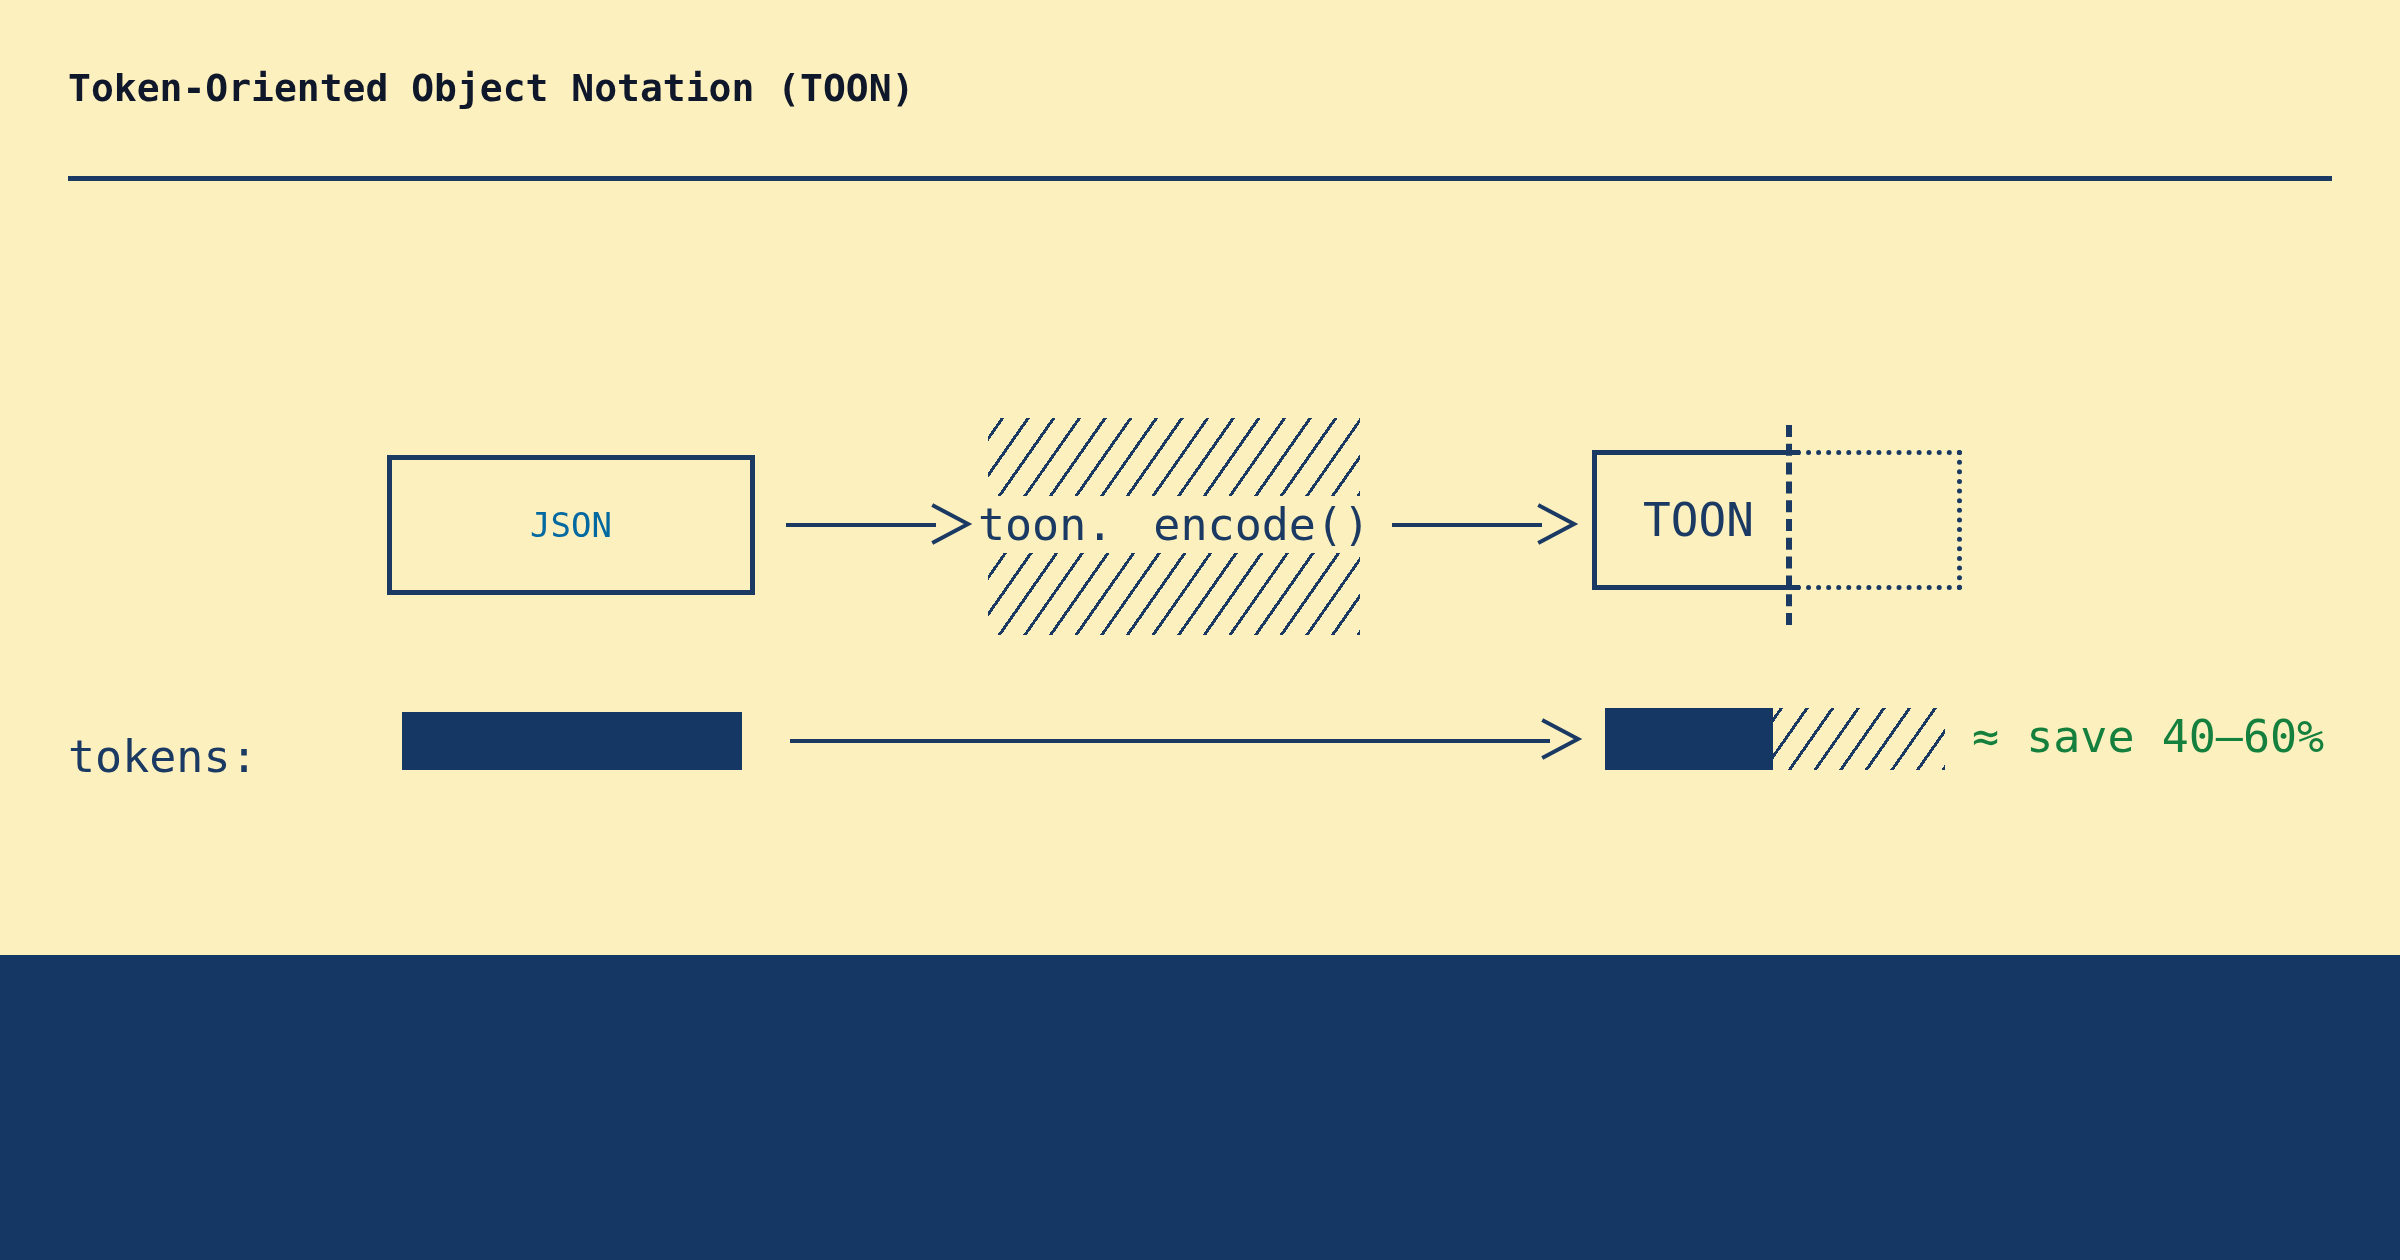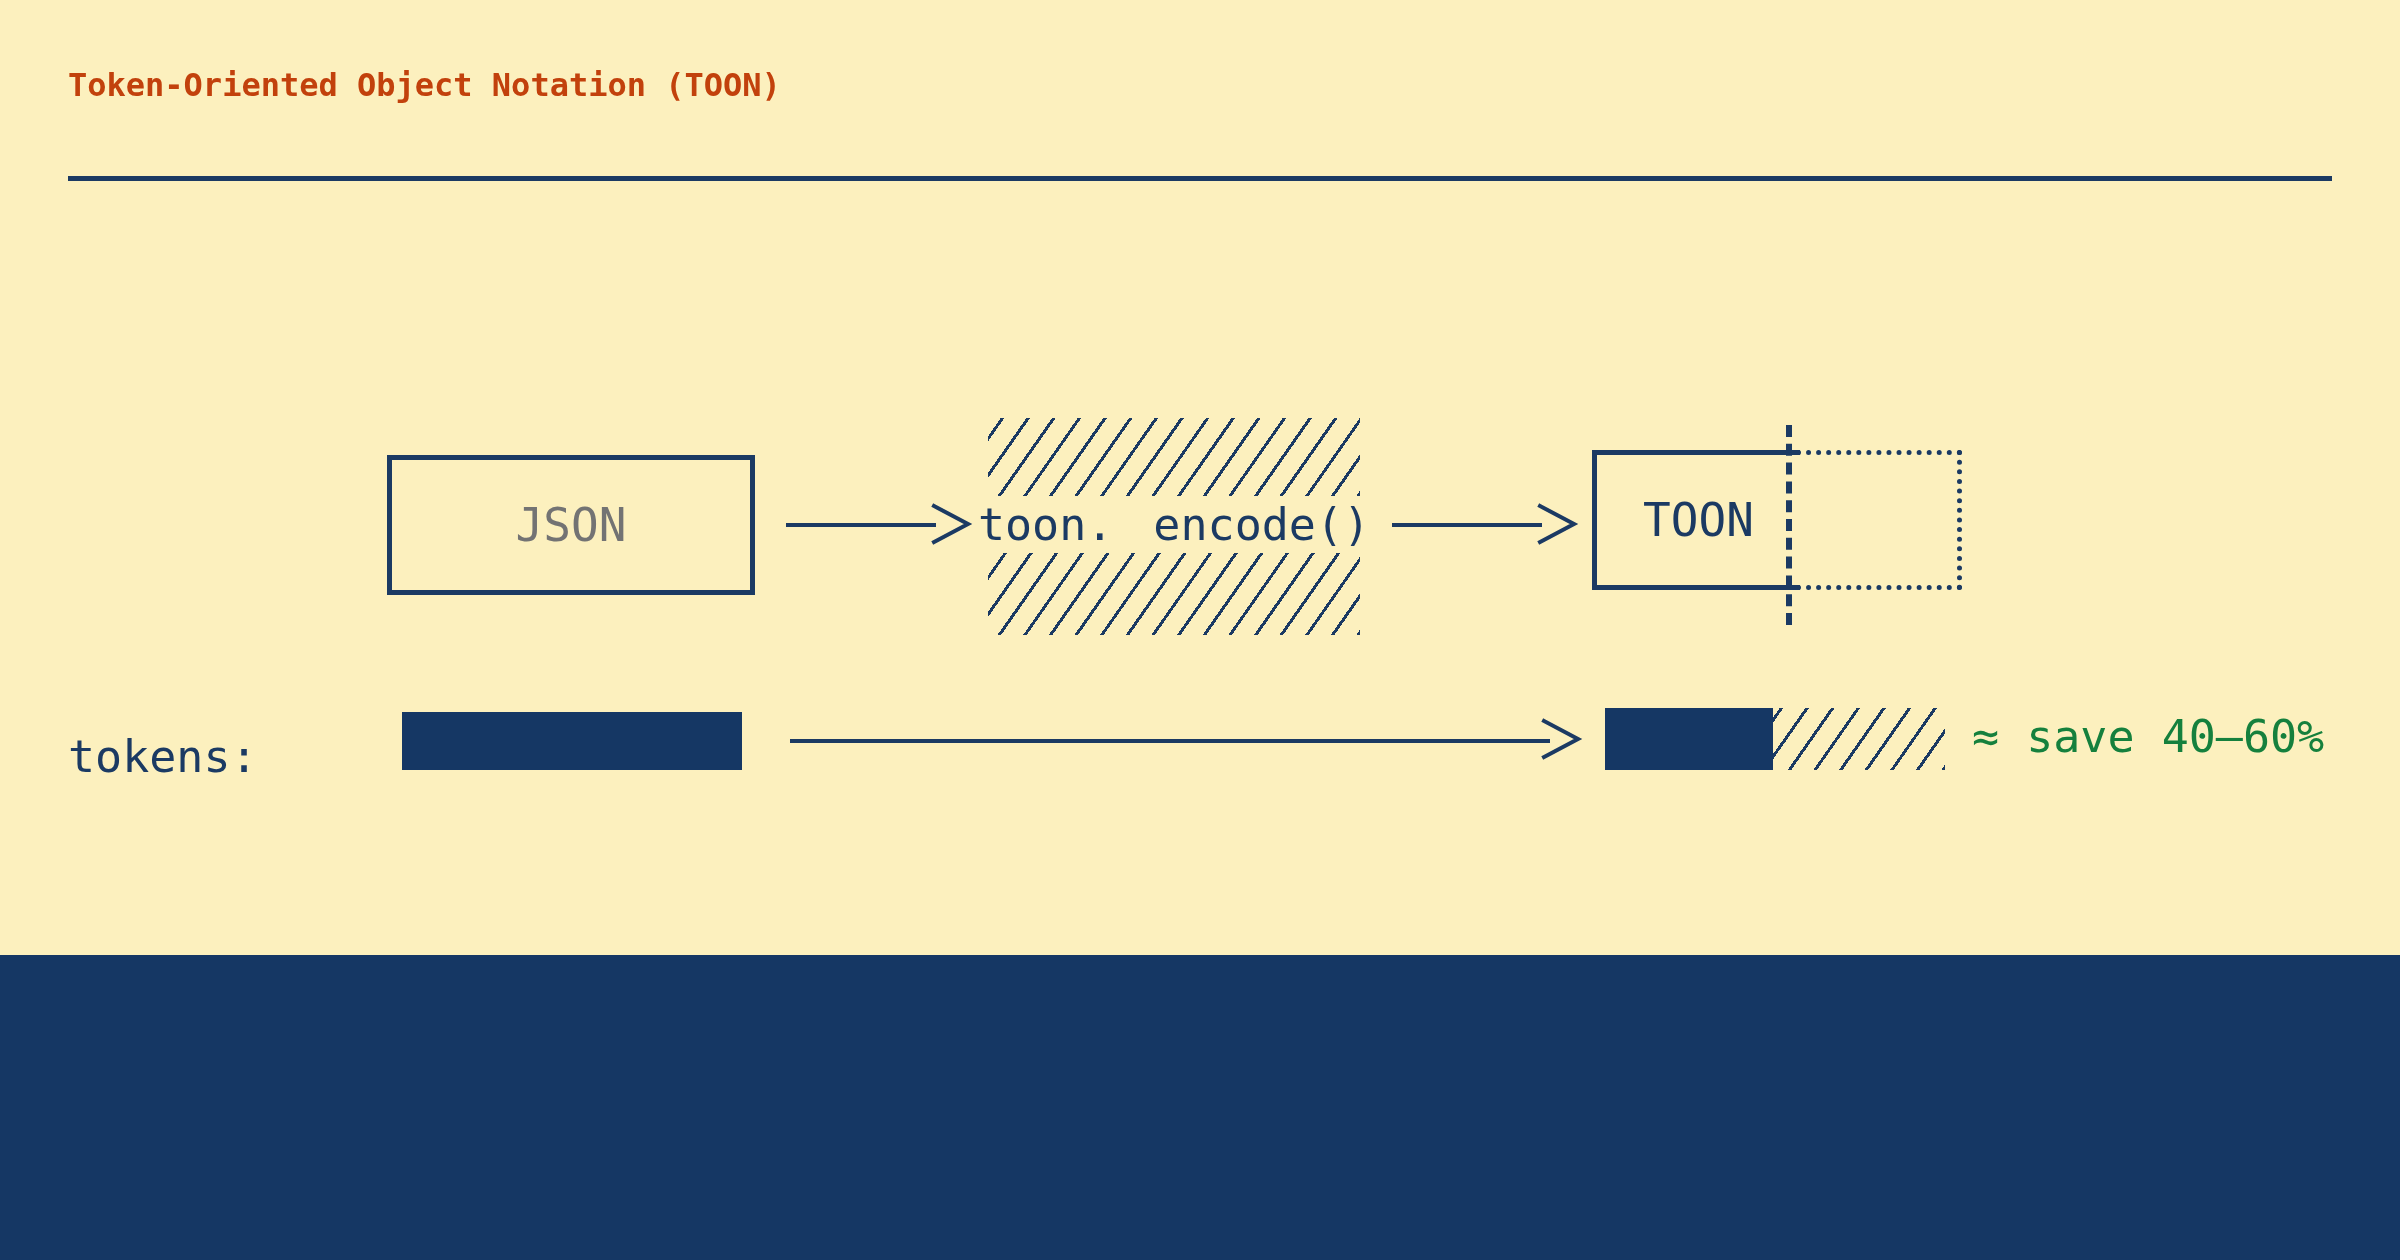--- a/index.html
+++ b/index.html
@@ -15,23 +15,23 @@
     overflow: hidden;
     font-family: "DejaVu Sans Mono", monospace;
   }
 
   
   #title {
     position: absolute;
     left: 68px;
     top: 66px;
     font-family: "DejaVu Sans Mono", monospace;
-    font-size: 32px;
+    font-size: 38px;
     font-weight: 700;
-    color: #c2410c;
+    color: #0f172a;
     letter-spacing: 0px;
     white-space: nowrap;
   }
   #title-rule {
     position: absolute;
     left: 68px;
     top: 176px;
     width: 2264px;
     height: 5px;
     background: #1B3A63;
@@ -50,22 +50,22 @@
   #json-label {
     position: absolute;
     left: 0;
     top: 0;
     width: 100%;
     height: 100%;
     display: flex;
     align-items: center;
     justify-content: center;
     font-family: "DejaVu Sans Mono", monospace;
-    font-size: 46px;
-    color: #737373;
+    font-size: 34px;
+    color: #0369a1;
   }
 
   .arrow-line {
     position: absolute;
     background: #1B3A63;
     height: 4px;
   }
   .arrow-head {
     position: absolute;
     width: 0;

